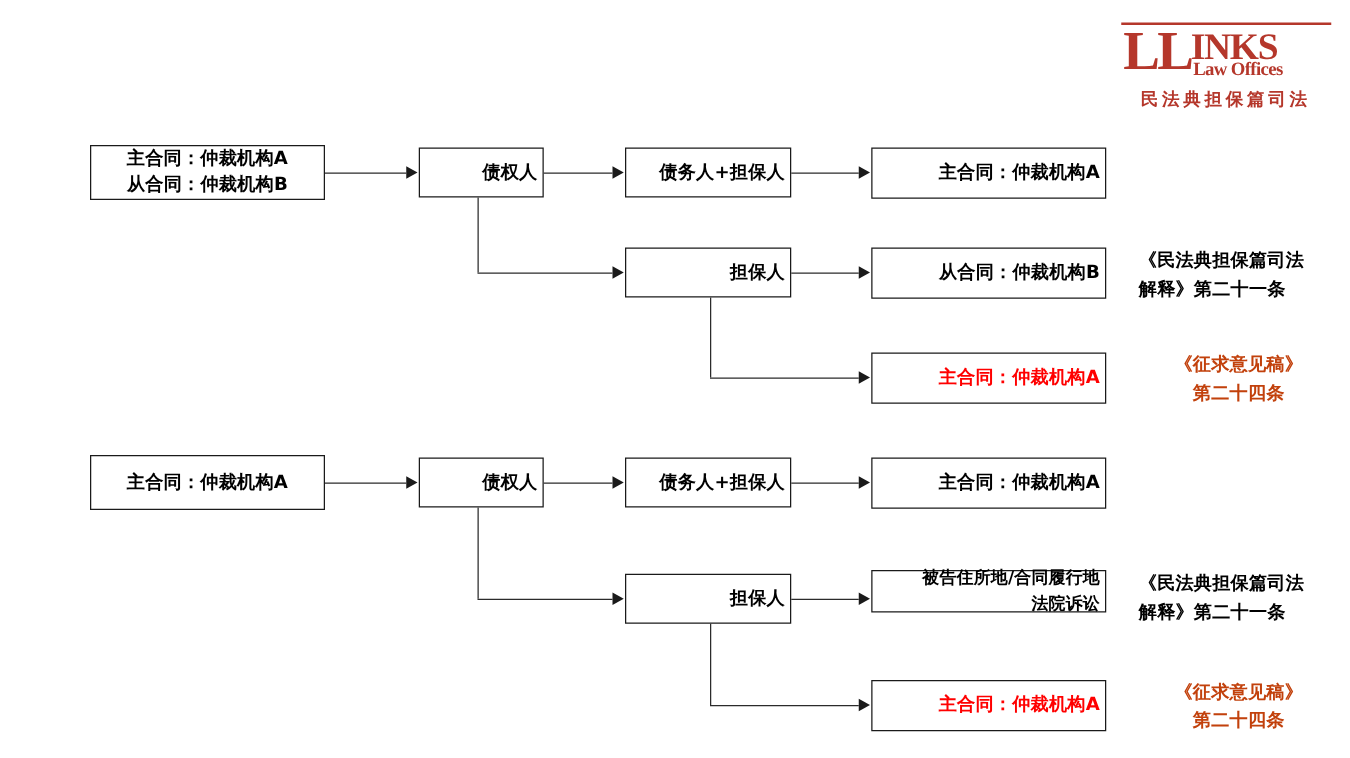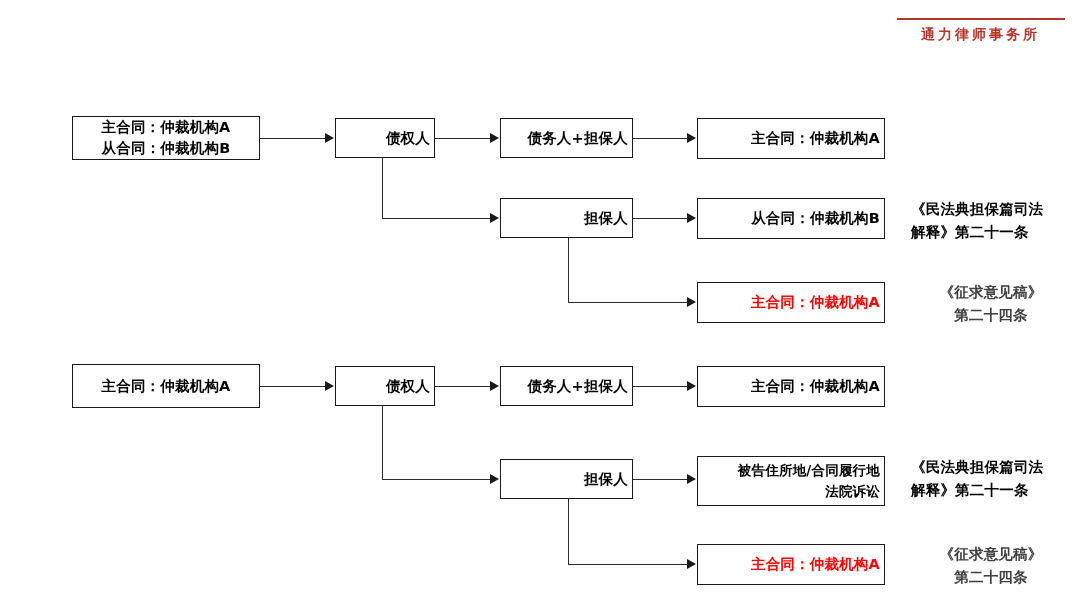--- a/index.html
+++ b/index.html
@@ -143,32 +143,37 @@
     position: absolute;
     font-family: "DejaVu Sans", "Liberation Sans", sans-serif;
     font-size: 14.5px;
     font-weight: bold;
     line-height: 23px;
     color: #000000;
     white-space: pre-line;
     letter-spacing: 0.2px;
   }
   .annot.red {
-    color: #404040;
+    color: #c2410c;
     text-align: center;
   }
 </style>
 </head>
 <body>
 
 <div id="stage">
 
   <div class="logo">
     <div class="logo-rule"></div>
-    <div class="logo-cn">通力律师事务所</div>
+    <div class="logo-wordmark">
+      <span class="logo-ll">LL</span>
+      <span class="logo-inks">INKS</span>
+      <span class="logo-law">Law Offices</span>
+    </div>
+    <div class="logo-cn">民法典担保篇司法</div>
   </div>
 
   <div class="node left-align" style="left:72px; top:116px; width:188px; height:44px;">
     <div class="lines">
       <span class="ln">主合同：仲裁机构A</span>
       <span class="ln">从合同：仲裁机构B</span>
     </div>
   </div>
 
   <div class="hline" style="left:260px; top:138px; width:65px;"></div>
@@ -272,21 +277,21 @@
 
   <div class="node" style="left:500px; top:459px; width:133px; height:40px;">
     <div class="lines">
       <span class="ln">担保人</span>
     </div>
   </div>
 
   <div class="hline" style="left:633px; top:479px; width:54px;"></div>
   <div class="arrow" style="left:687px; top:474px;"></div>
 
-  <div class="node" style="left:697px; top:456px; width:188px; height:50px;">
+  <div class="node" style="left:697px; top:456px; width:188px; height:34px;">
     <div class="lines">
       <span class="ln" style="font-size:13.5px;">被告住所地/合同履行地</span>
       <span class="ln" style="font-size:13.5px;">法院诉讼</span>
     </div>
   </div>
 
   <div class="annot" style="left:911px; top:456px; width:160px;">《民法典担保篇司法
 解释》第二十一条</div>
 
   <div class="vline" style="left:568px; top:499px; height:65px;"></div>

